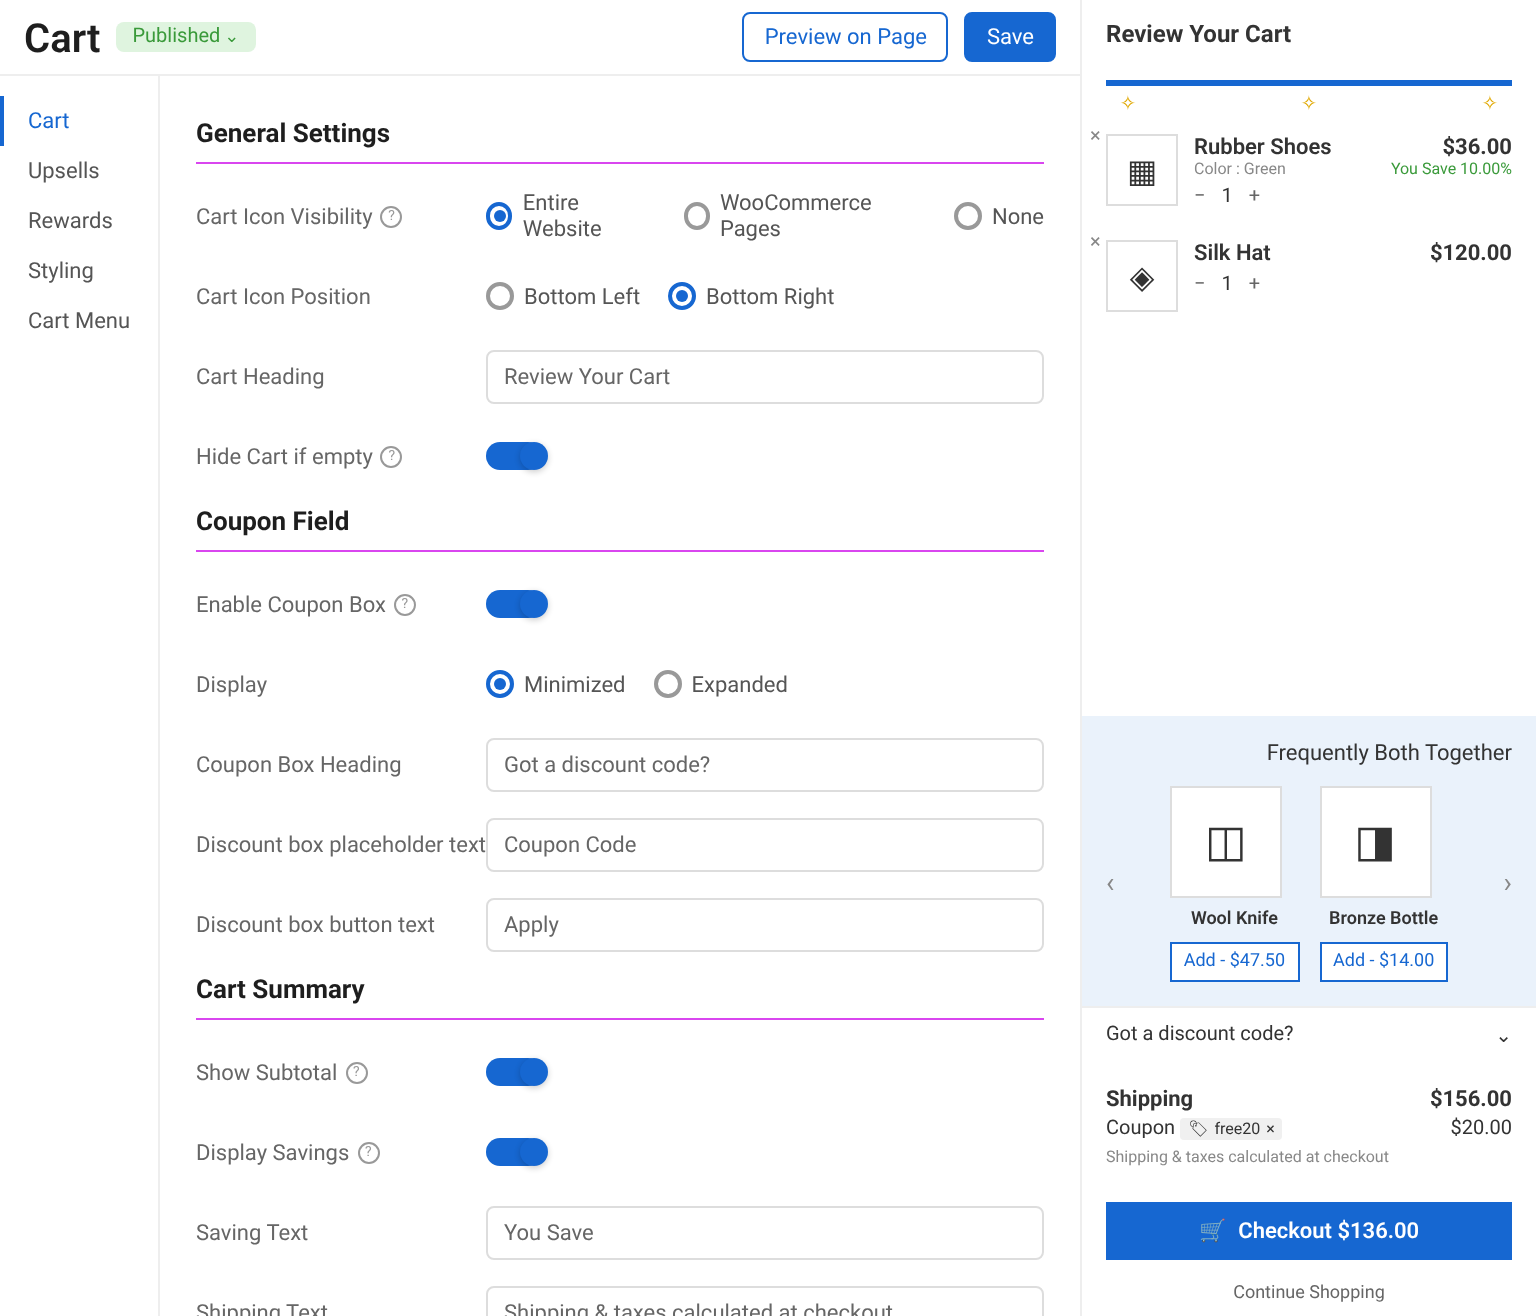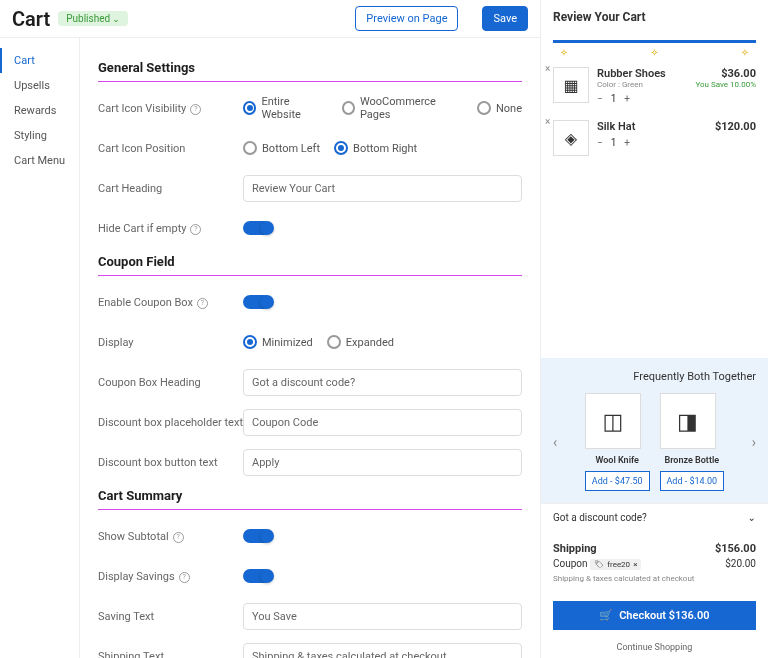--- a/index.html
+++ b/index.html
@@ -1,34 +1,34 @@
 <!DOCTYPE html>
 <html><head>
 <meta charset="utf-8">
 <style>
 *{margin:0;padding:0;box-sizing:border-box;font-family:-apple-system,BlinkMacSystemFont,"Segoe UI",Roboto,sans-serif}
 body{background:#fff;font-size:12px;color:#333;width:768px;height:658px;overflow:hidden;display:flex}
 .left-panel{width:540px;display:flex;flex-direction:column}
 .header{display:flex;align-items:center;padding:6px 12px;border-bottom:1px solid #eee}
 .page-title{font-size:20px;font-weight:600;color:#1e1e1e;margin-right:8px}
 .badge{background:#dff4df;color:#3a9a3a;font-size:10px;padding:2px 8px;border-radius:4px;display:flex;align-items:center;gap:2px}
-.header-actions{margin-left:auto;display:flex;gap:24px}
+.header-actions{margin-left:auto;display:flex;gap:8px}
 .btn{padding:5px 10px;border-radius:4px;font-size:11px;cursor:pointer;border:1px solid}
 .btn-outline{background:#fff;border-color:#1667d1;color:#1667d1}
 .btn-primary{background:#1667d1;border-color:#1667d1;color:#fff}
 .main-content{display:flex;flex:1;overflow:hidden}
 .sidebar{width:80px;padding:10px 0;border-right:1px solid #eee}
 .sidebar-item{padding:6px 12px;font-size:11px;color:#555;cursor:pointer;border-left:2px solid transparent}
 .sidebar-item.active{color:#1667d1;border-left-color:#1667d1}
 .settings{flex:1;padding:10px 18px;overflow-y:auto}
 .settings::-webkit-scrollbar{width:4px}
 .settings::-webkit-scrollbar-thumb{background:#ccc}
 .section-title{font-size:13px;font-weight:700;color:#1e1e1e;margin:12px 0 8px;padding-bottom:6px;border-bottom:1px solid #d946ef}
 .field-row{display:flex;align-items:center;margin:12px 0;min-height:28px}
-.field-label{width:145px;font-size:11px;color:#666;display:flex;align-items:flex-end;gap:4px}
+.field-label{width:145px;font-size:11px;color:#666;display:flex;align-items:center;gap:4px}
 .field-control{flex:1}
 .radio-group{display:flex;gap:14px}
 .radio{display:flex;align-items:center;gap:5px;font-size:11px;color:#555;cursor:pointer}
 .radio-circle{width:14px;height:14px;border-radius:50%;border:2px solid #999;display:flex;align-items:center;justify-content:center}
 .radio-circle.checked{border-color:#1667d1}
 .radio-circle.checked::after{content:"";width:6px;height:6px;background:#1667d1;border-radius:50%}
 .text-input{width:100%;padding:6px 8px;border:1px solid #ddd;border-radius:4px;font-size:11px;color:#666}
 .toggle{width:28px;height:14px;background:#1667d1;border-radius:10px;position:relative;cursor:pointer}
 .toggle::after{content:"";position:absolute;width:14px;height:14px;background:#1667d1;border-radius:50%;right:-3px;top:0;box-shadow:0 1px 3px rgba(0,0,0,0.2)}
 .help-icon{width:11px;height:11px;border:1px solid #999;border-radius:50%;display:inline-flex;align-items:center;justify-content:center;font-size:7px;color:#999}

